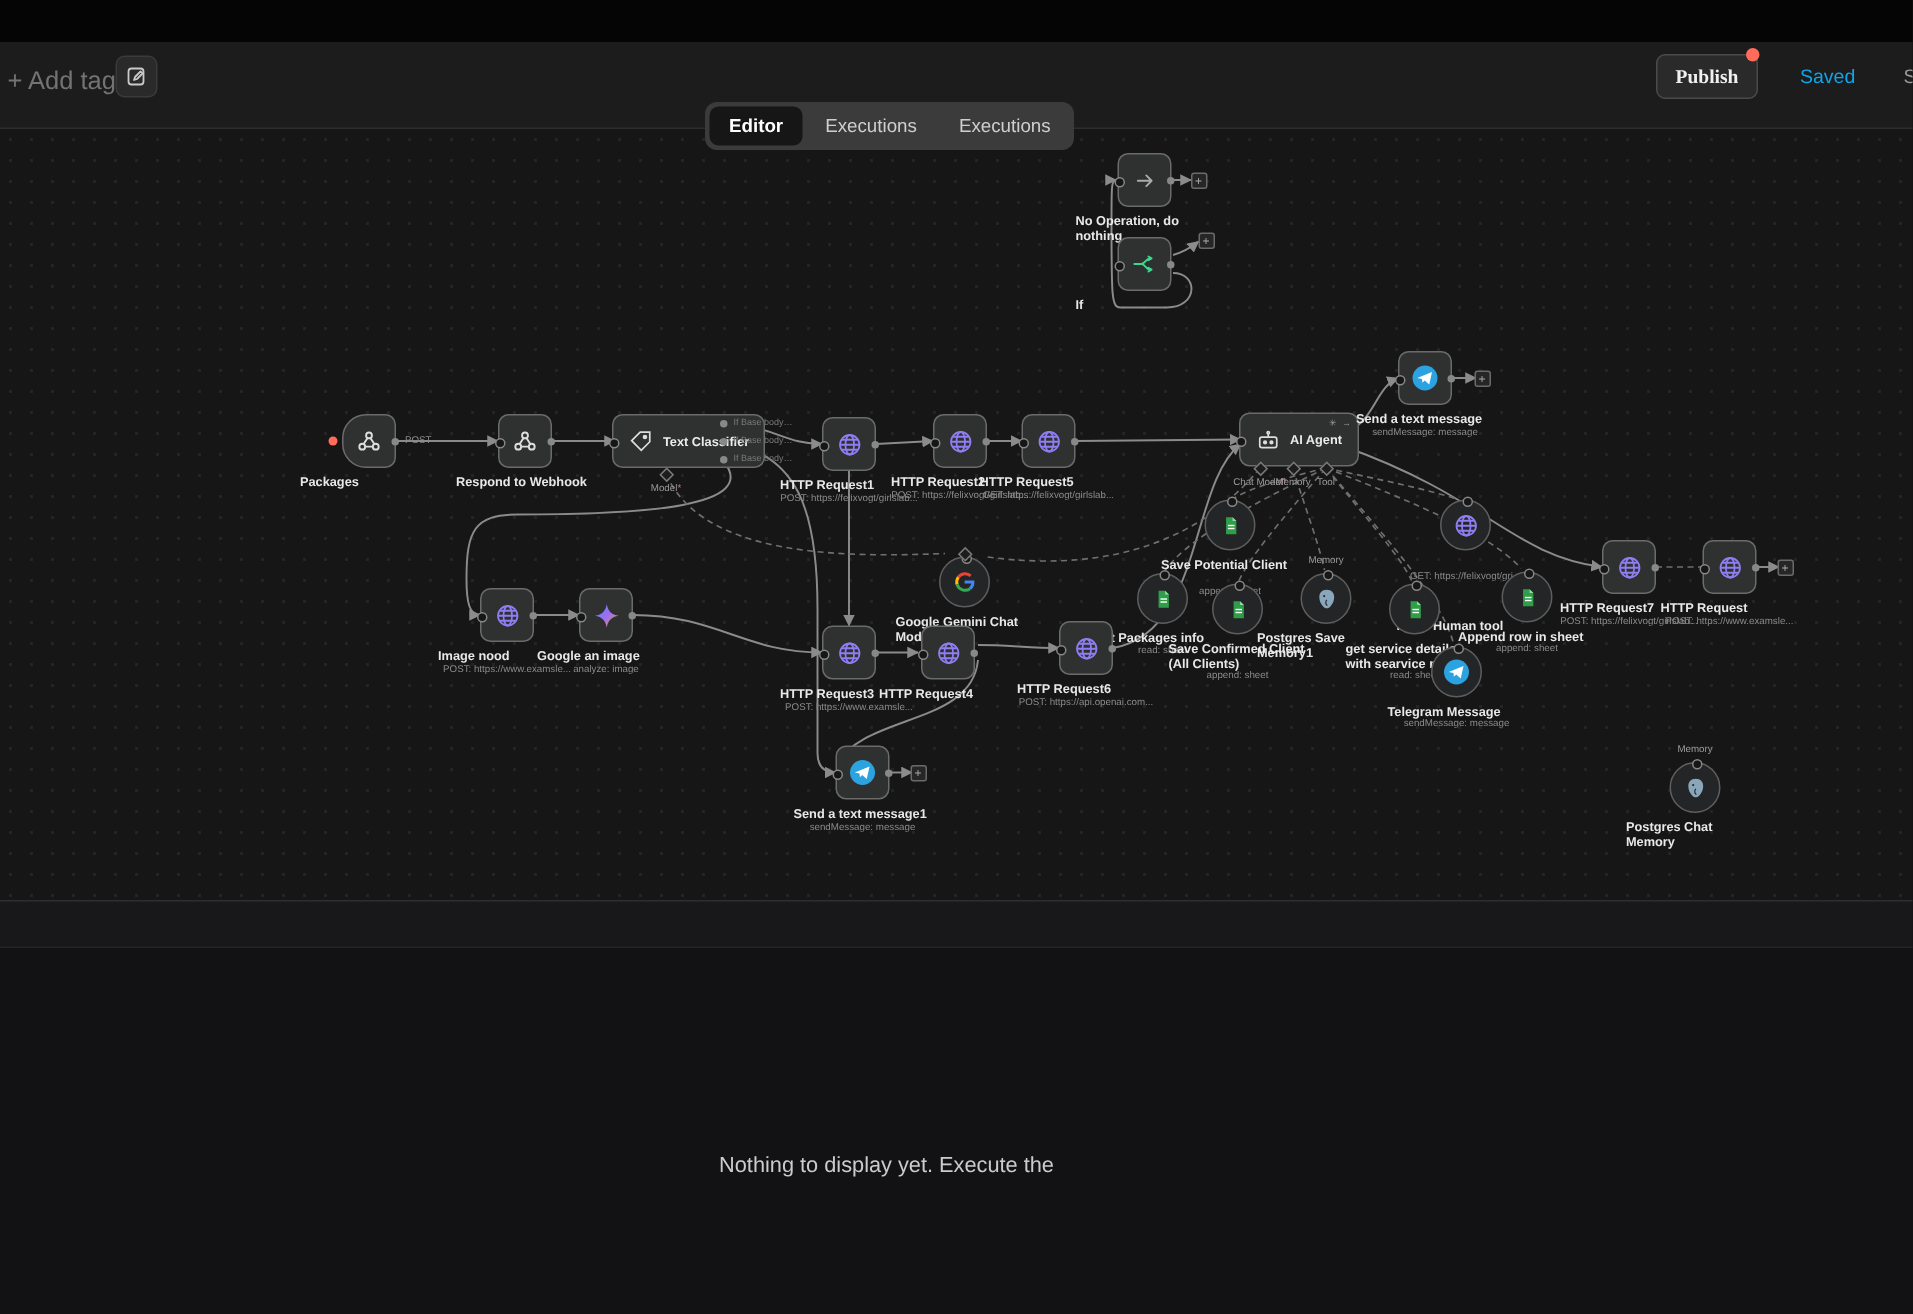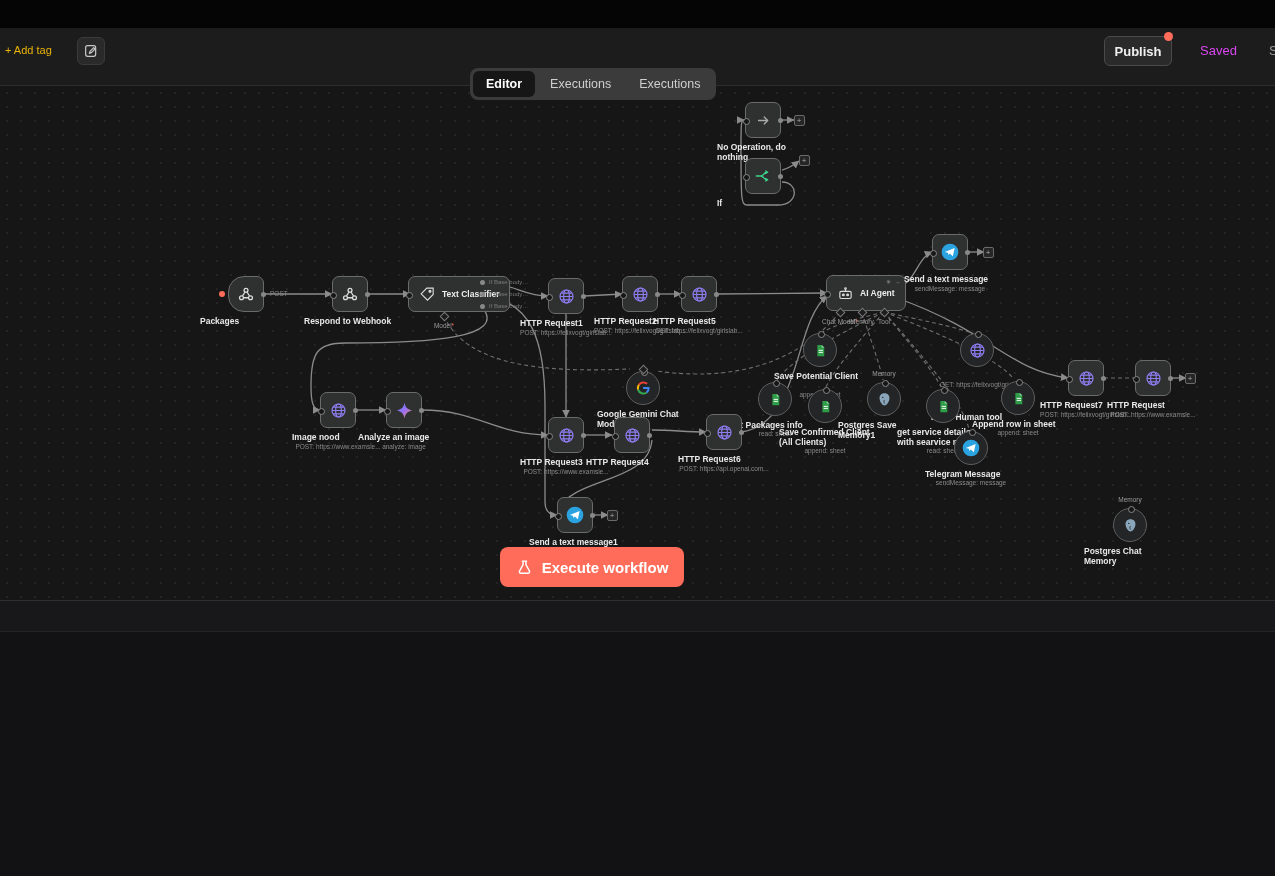--- a/index.html
+++ b/index.html
@@ -3,28 +3,28 @@
 <meta charset="utf-8">
 <style>
   * { margin:0; padding:0; box-sizing:border-box; }
   html,body { width:1275px; height:876px; overflow:hidden; background:#121214;
     font-family:"Liberation Sans", sans-serif; }
 
   
   .topstrip { position:absolute; left:0; top:0; width:1275px; height:28px; background:#050505; }
   .header { position:absolute; left:0; top:28px; width:1275px; height:58px; background:#1c1c1d;
     border-bottom:1px solid #2d2d2e; }
-  .addtag { position:absolute; left:5px; top:16px; font-size:11px; color:#eab308; cursor:pointer; }
+  .addtag { position:absolute; left:5px; top:16px; font-size:17px; color:#737373; cursor:pointer; }
   .editbtn { position:absolute; left:77px; top:9px; width:28px; height:28px; background:#2a2a2b;
     border:1px solid #3a3a3b; border-radius:6px; display:flex; align-items:center; justify-content:center; cursor:pointer; }
   .publish { position:absolute; left:1104px; top:8px; width:68px; height:30px; background:#2a2a2b;
     border:1px solid #4a4a4b; border-radius:6px; color:#f0f0f0; font-size:13px; font-weight:700;
-    display:flex; align-items:center; justify-content:center; cursor:pointer; }
+    display:flex; align-items:center; justify-content:center; cursor:pointer;font-family:Liberation Serif, serif; }
   .pubdot { position:absolute; left:1164px; top:4px; width:9px; height:9px; border-radius:50%; background:#ff6d5a; }
-  .saved { position:absolute; left:1200px; top:15px; font-size:13px; color:#d946ef; }
+  .saved { position:absolute; left:1200px; top:15px; font-size:13px; color:#0ea5e9; }
   .sharecut { position:absolute; left:1269px; top:15px; width:6px; overflow:hidden; font-size:13px; color:#9a9a9a; white-space:nowrap; }
 
   
   .tabs { position:absolute; left:470px; top:68px; height:32px; background:#3b3b3c; border-radius:8px;
     display:flex; align-items:center; padding:3px; gap:2px; z-index:30; }
   .tab { font-size:12.5px; color:#cfcfcf; padding:6px 13px; border-radius:6px; cursor:pointer; white-space:nowrap; }
   .tab.active { background:#161616; color:#ffffff; font-weight:700; }
 
   
   .canvas { position:absolute; left:0; top:86px; width:1275px; height:514px; background:#161616;
@@ -415,21 +415,21 @@
               <linearGradient id="gemg" x1="0" y1="0" x2="1" y2="1">
                 <stop offset="0" stop-color="#4e8df7"></stop>
                 <stop offset="0.5" stop-color="#9b6ef3"></stop>
                 <stop offset="1" stop-color="#f2994a"></stop>
               </linearGradient>
             </defs>
             <path d="M12 2 C13 8 16 11 22 12 C16 13 13 16 12 22 C11 16 8 13 2 12 C8 11 11 8 12 2 Z" fill="url(#gemg)"></path>
           </svg>
         </span>
       </div>
-      <div class="nlabel" style="left: 358px; top: 346px;">Analyze an image</div>
+      <div class="nlabel" style="left: 358px; top: 346px;">Google an image</div>
       <div class="nsub" style="left: 339px; top: 357px;">analyze: image</div>
       <div class="nd sq" style="left: 548px; top: 331px;">
         <span class="icon">
           <svg width="19" height="19" viewBox="0 0 24 24" fill="none" stroke="#8f7df2" stroke-width="1.5">
             <circle cx="12" cy="12" r="8.2"></circle>
             <ellipse cx="12" cy="12" rx="3.6" ry="8.2"></ellipse>
             <path d="M4 12 h16 M5.4 7.8 h13.2 M5.4 16.2 h13.2"></path>
           </svg>
         </span>
       </div>
@@ -475,27 +475,20 @@
       <div class="port" style="left: 880.5px; top: 222.5px;"></div>
       <div class="portlbl" style="left: 852px; top: 232px;">Tool</div>
       <div class="port" style="left: 639.5px; top: 279.5px;"></div>
       <div class="mark" style="left: 219px; top: 205px;"></div>
       <div class="plus" style="left: 793.5px; top: 28.5px;">+</div>
       <div class="plus" style="left: 798.5px; top: 68.5px;">+</div>
       <div class="plus" style="left: 982.5px; top: 160.5px;">+</div>
       <div class="plus" style="left: 1184.5px; top: 286.5px;">+</div>
       <div class="plus" style="left: 606.5px; top: 423.5px;">+</div>
     </div>
-  <button class="execbtn">
-    <span class="icon">
-      <svg width="17" height="17" viewBox="0 0 24 24" fill="none" stroke="#ffffff" stroke-width="2" stroke-linecap="round" stroke-linejoin="round">
-          <path d="M9 3 h6 M10 3 v5 L5 17 a2.2 2.2 0 0 0 2 3.2 h10 a2.2 2.2 0 0 0 2-3.2 L14 8 V3"></path>
-        </svg>
-    </span>
-    <span>Execute workflow</span>
-  </button>
 </div>
 
 <div class="logstrip"></div>
 <div class="logbody">
   <div class="logempty">
+    <div>Nothing to display yet. Execute the</div>
   </div>
 </div>
 
 </body></html>

